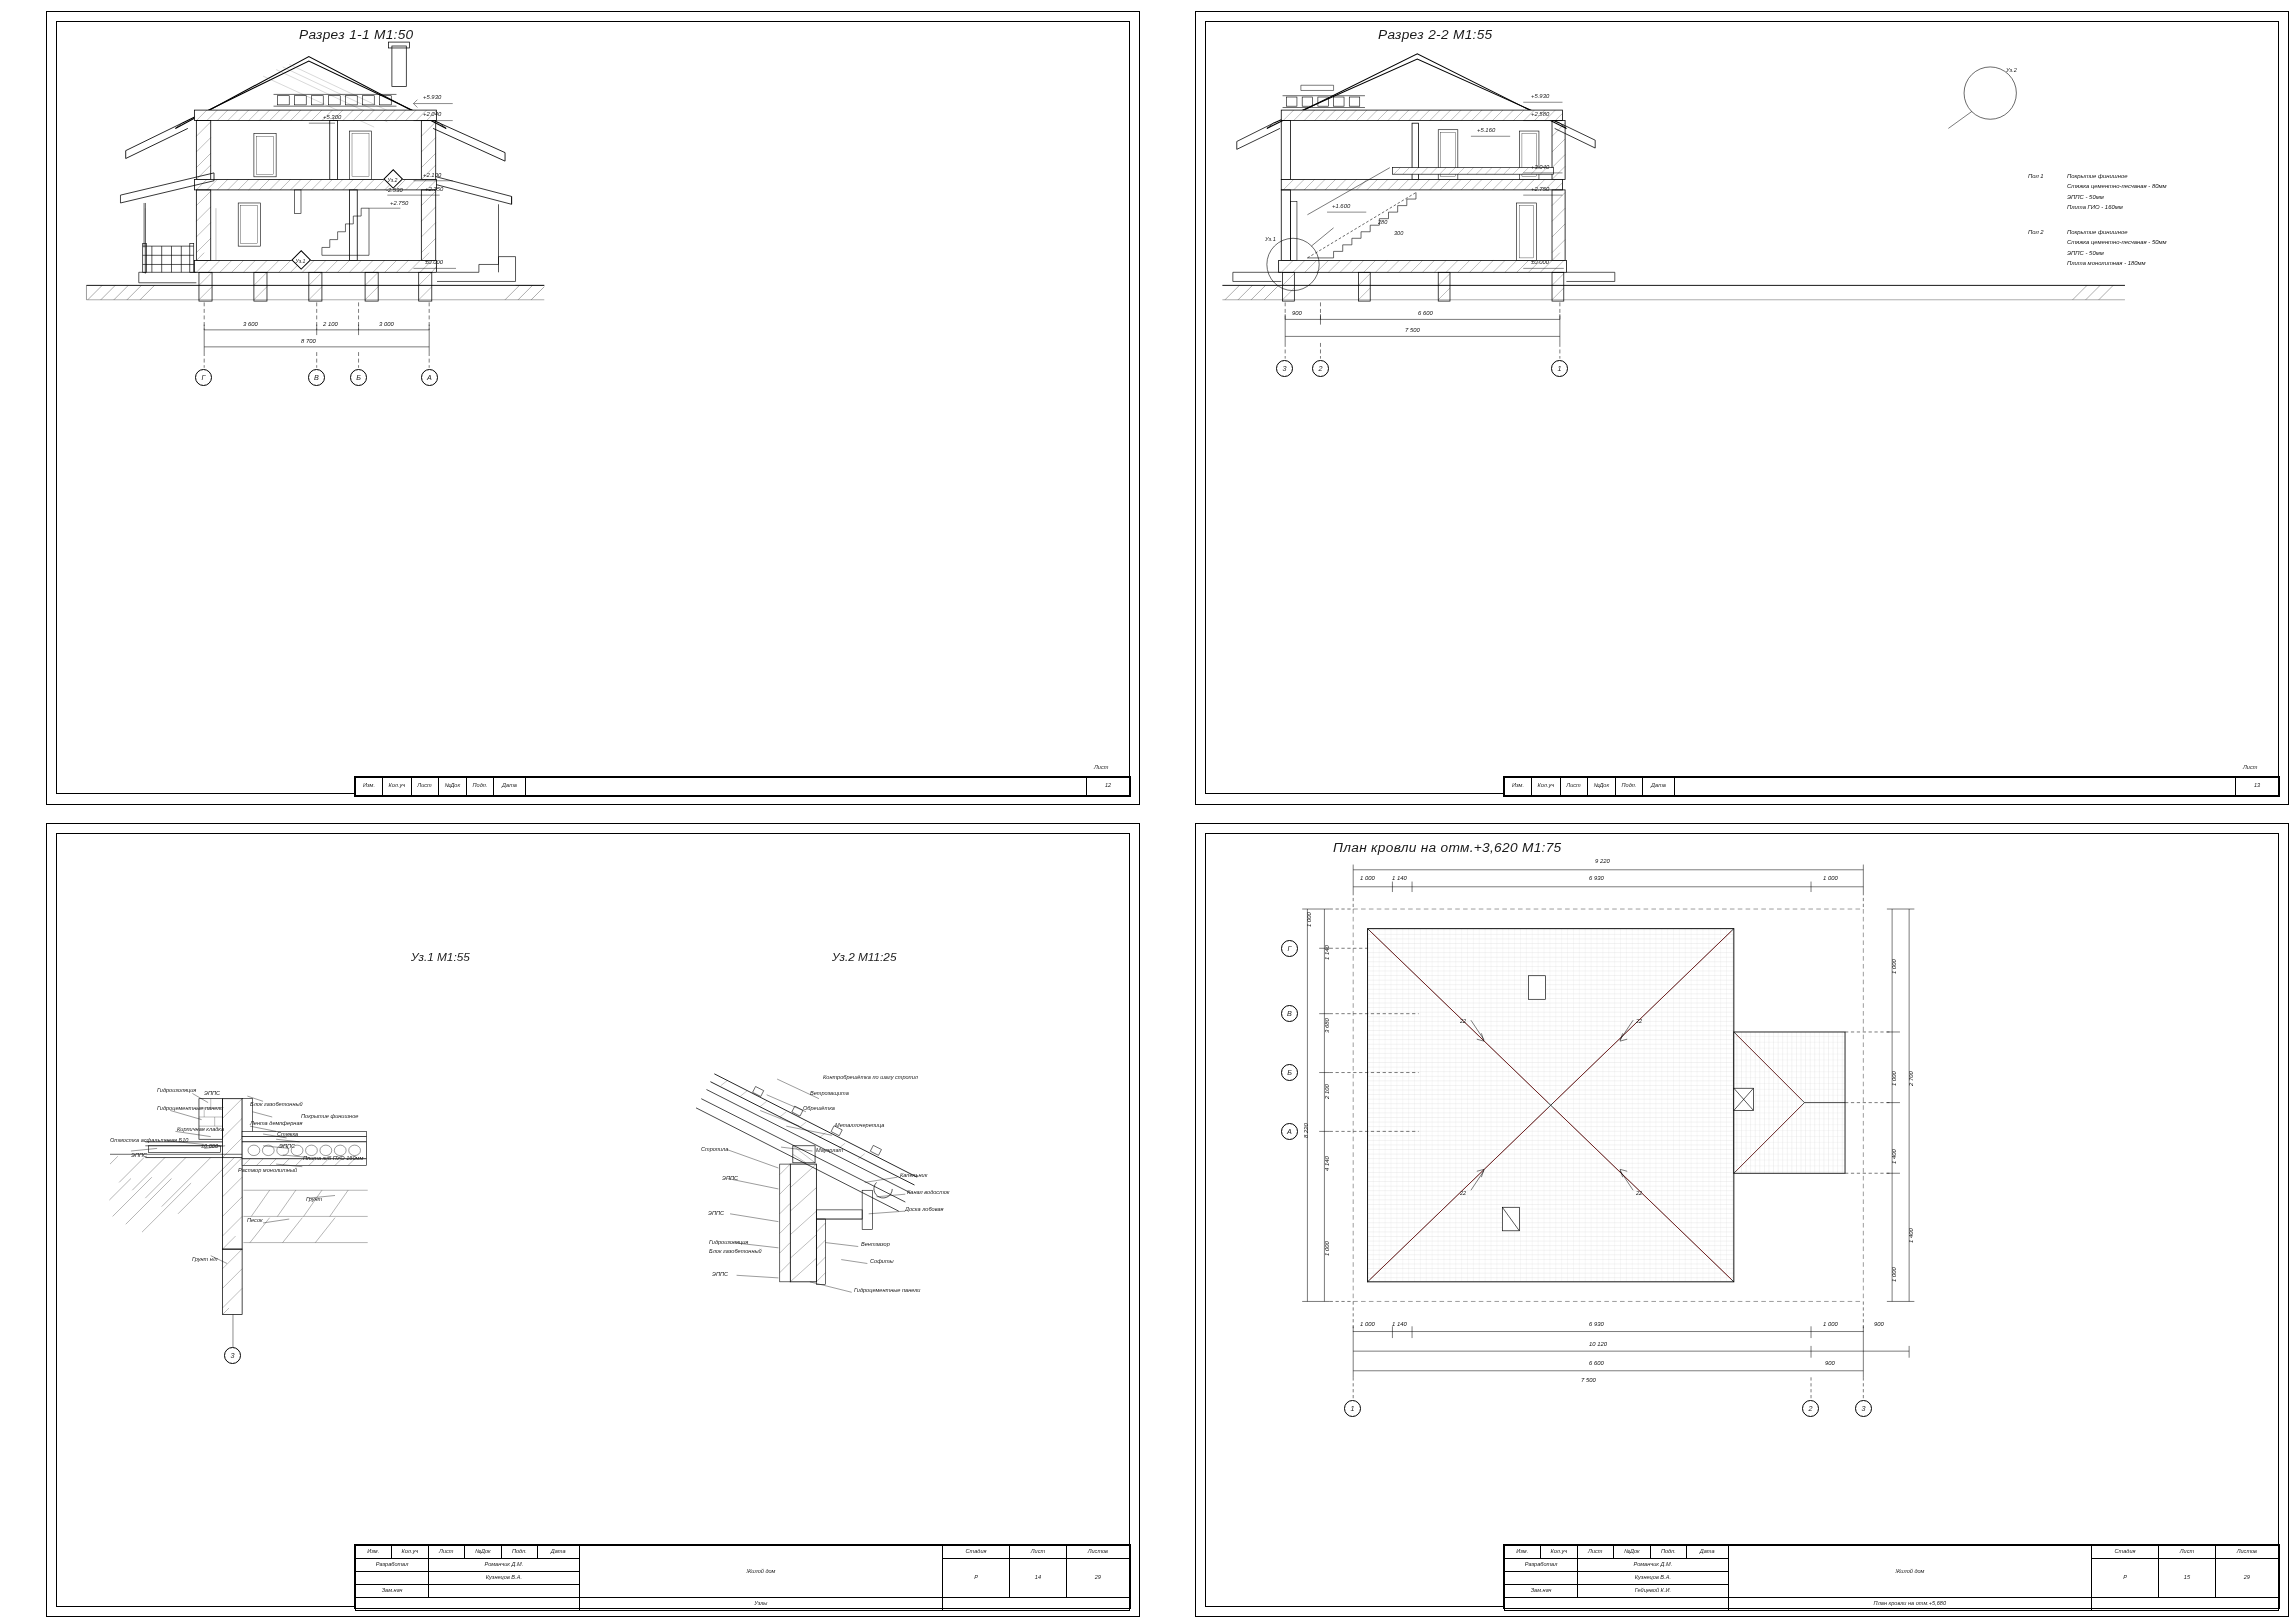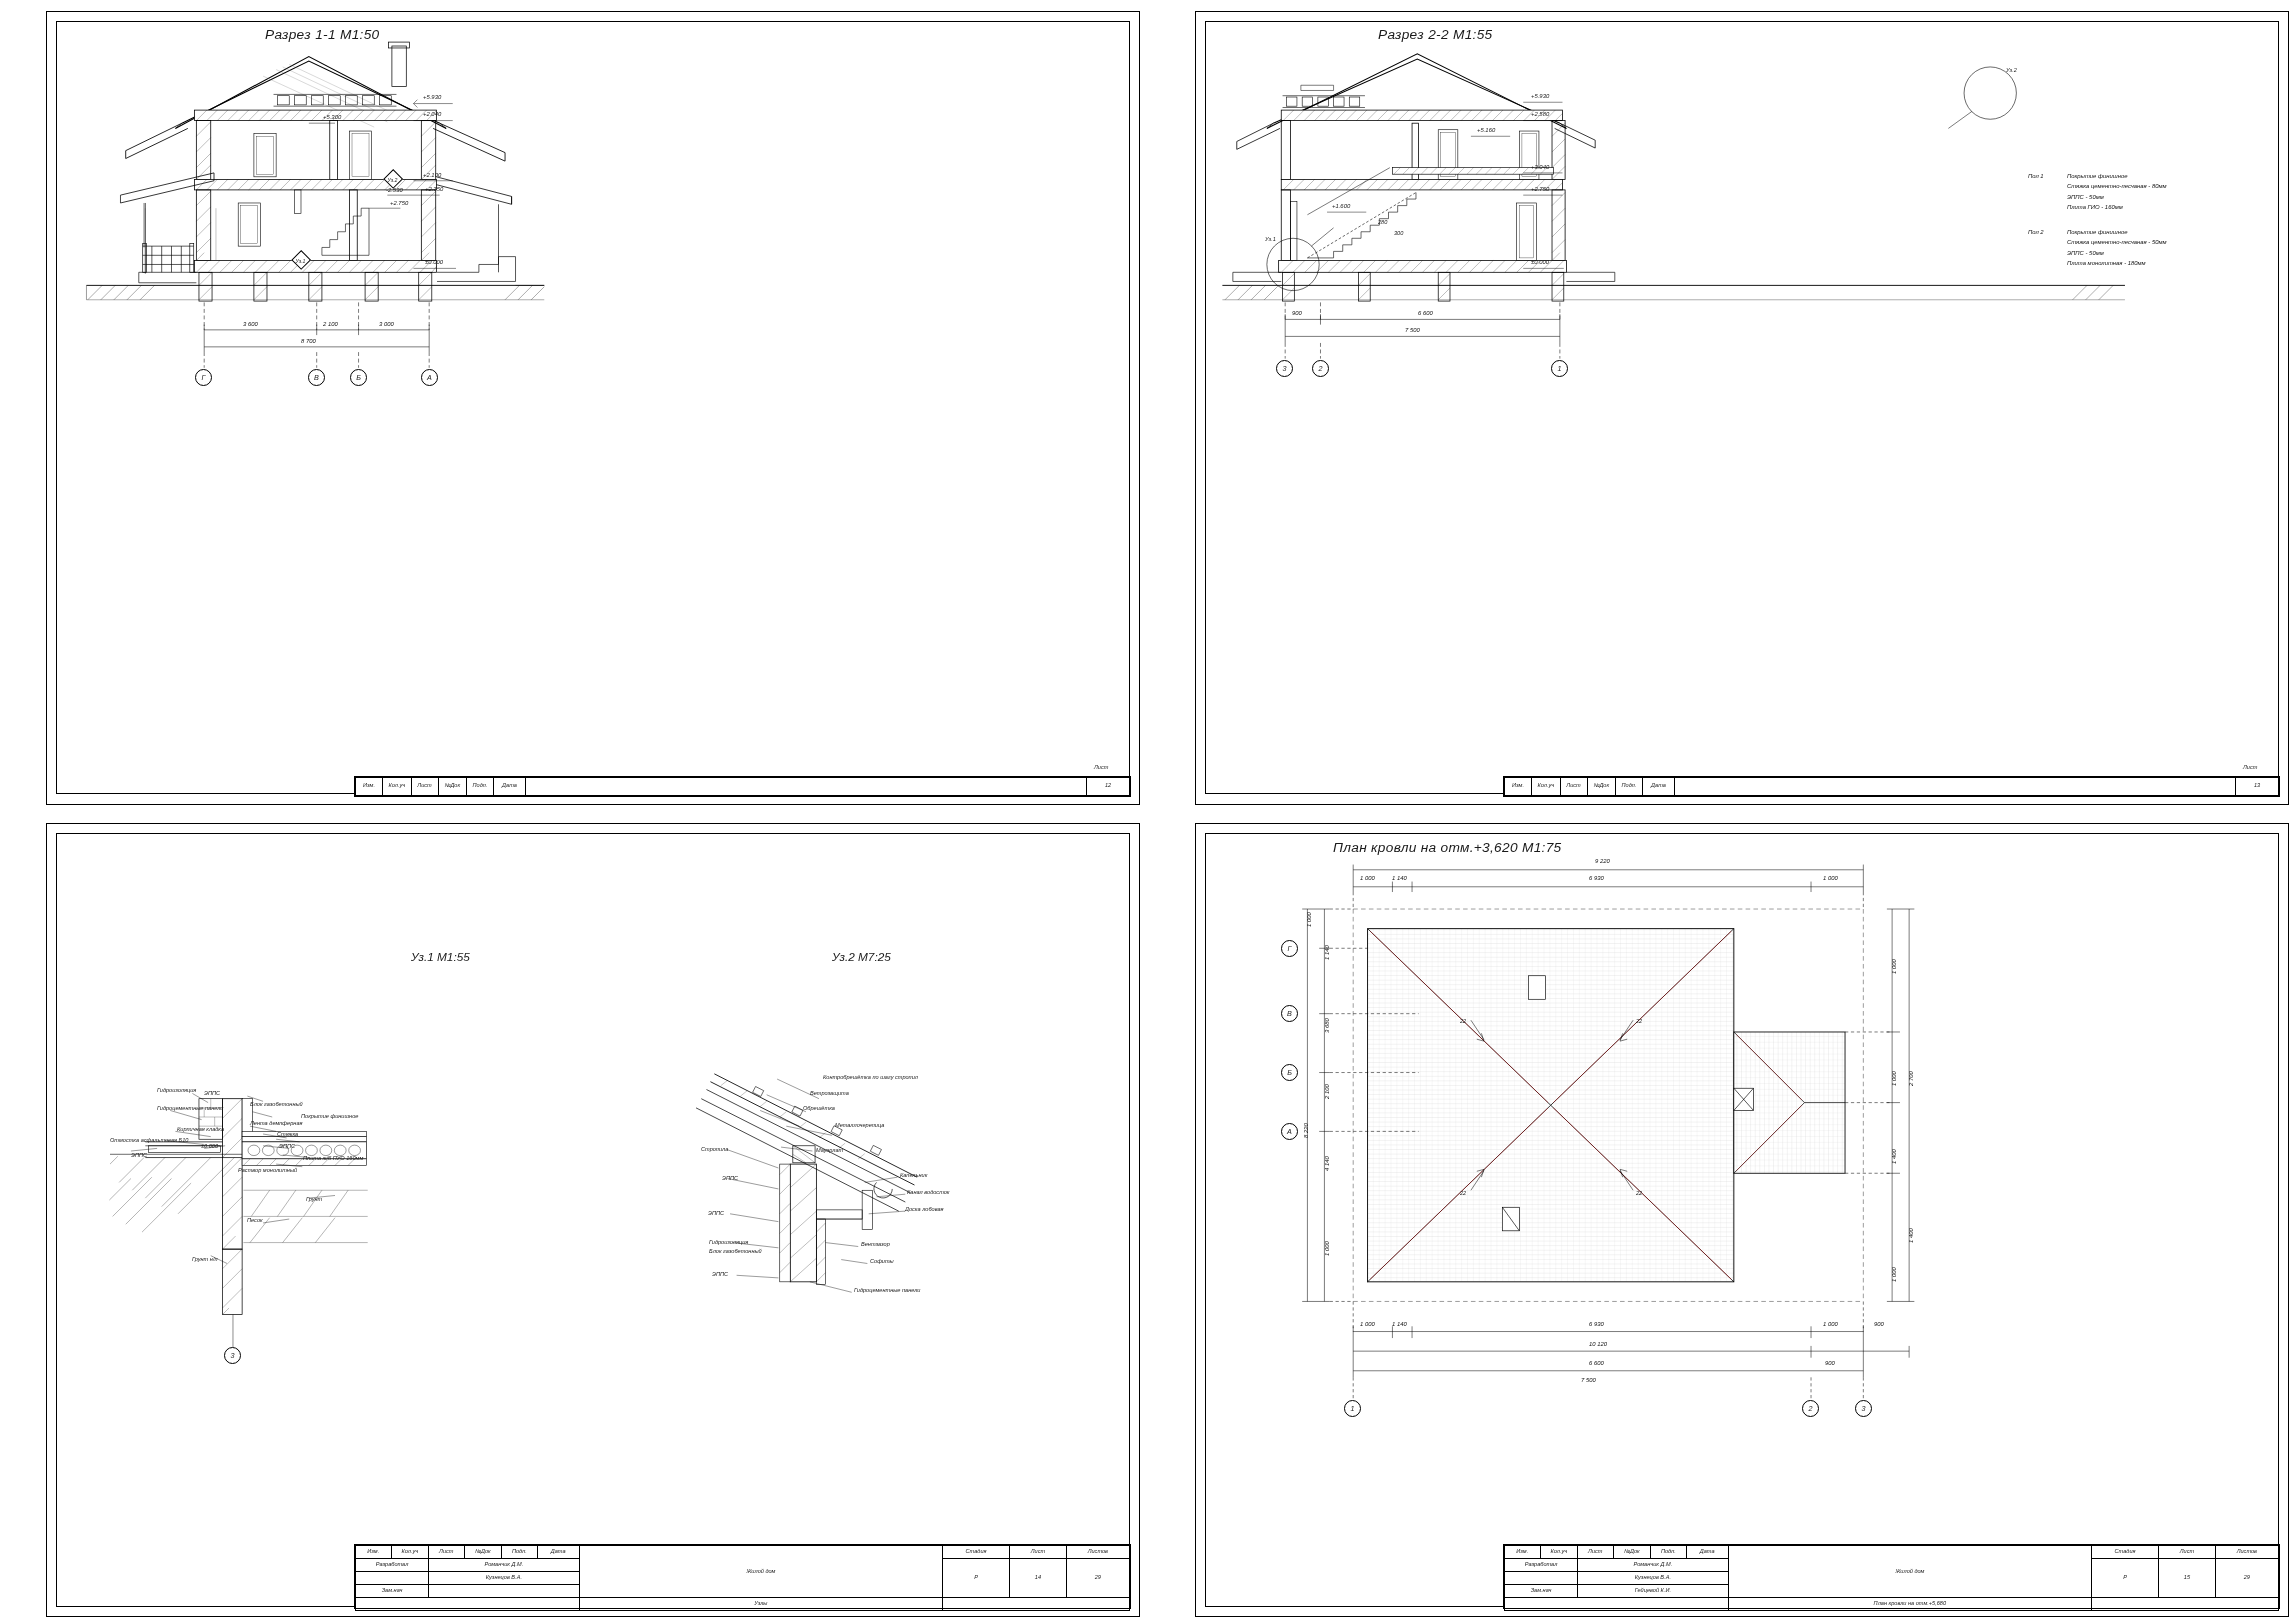--- a/index.html
+++ b/index.html
@@ -142,21 +142,21 @@
     font-style: italic;
     white-space: nowrap;
   }
 </style>
 </head>
 <body>
 
 <div class="sheet" id="sheet-sec11">
   <div class="inner-frame"></div>
 
-  <div class="sheet-title" style="left:218px; top:15.7px;">Разрез 1-1   М1:50</div>
+  <div class="sheet-title" style="left:252px; top:15.7px;">Разрез 1-1   М1:50</div>
 
   <div class="svg-holder">
   <svg width="1094" height="794" viewBox="0 0 1672 1214">
     <g stroke="#000" fill="none" stroke-width="1.1">
 
       <line x1="60" y1="418" x2="760" y2="418" stroke-width="1.4"></line>
       <line x1="60" y1="418" x2="60" y2="440" stroke-width="0.6"></line>
 
       <g stroke-width="0.5">
         <line x1="62" y1="440" x2="84" y2="418"></line>
@@ -773,21 +773,21 @@
     </tbody>
       </table>
   </div>
   <div class="lbl-small" style="left:1047px; top:752px;">Лист</div>
 </div>
 
 <div class="sheet" id="sheet-nodes">
   <div class="inner-frame"></div>
 
   <div class="sub-title" style="left:364px; top:126px;">Уз.1   М1:55</div>
-  <div class="sub-title" style="left:785px; top:126px;">Уз.2   М7:25</div>
+  <div class="sub-title" style="left:785px; top:126px;">Уз.2   М11:25</div>
 
   <div class="svg-holder">
   <svg width="1094" height="794" viewBox="0 0 1672 1214">
 
     <g stroke="#000" fill="none" stroke-width="1">
 
       <polyline points="150,510 300,510" stroke-width="1.1"></polyline>
       <g stroke-width="0.45">
         <line x1="130" y1="560" x2="180" y2="510"></line>
             <line x1="150" y1="572" x2="212" y2="510"></line>

